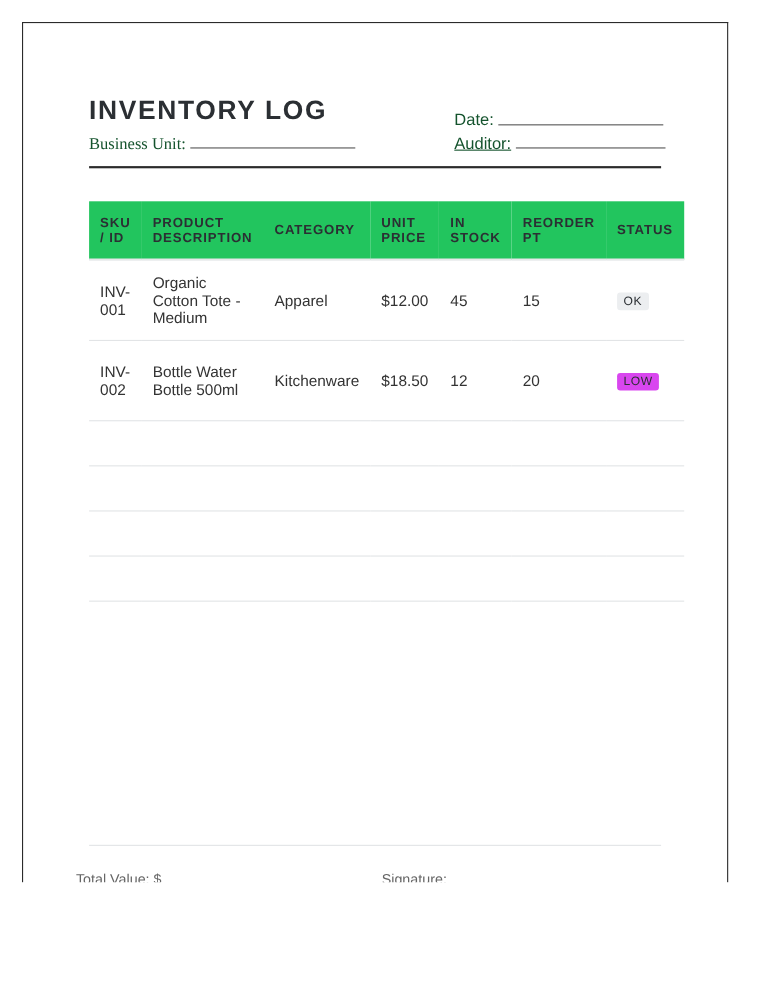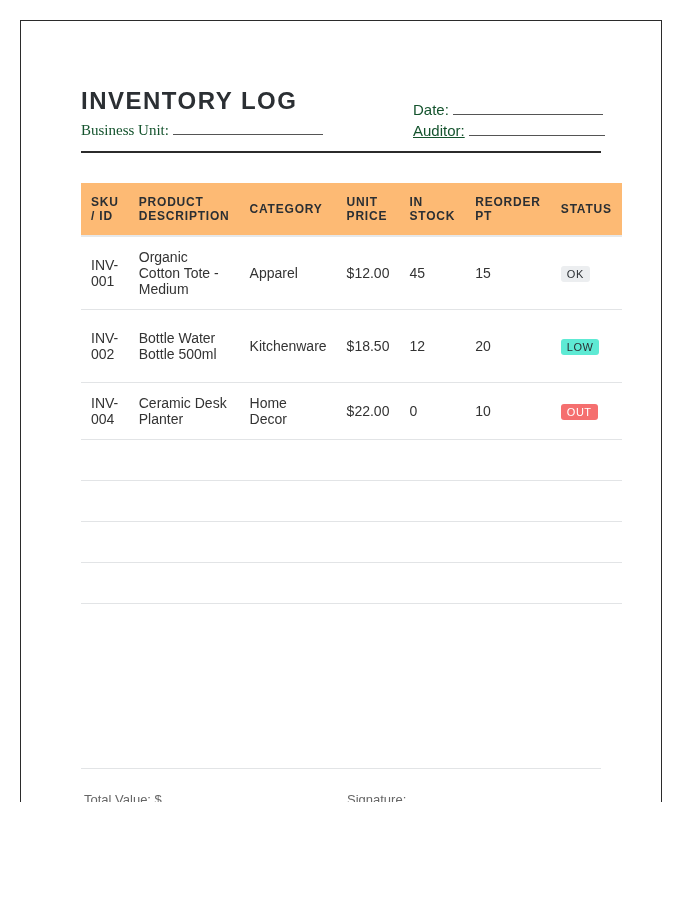--- a/index.html
+++ b/index.html
@@ -16,36 +16,36 @@
     .bu { left: 0; top: 101px; font-family: Liberation Serif, serif; }
     .bu .line { width: 150px; }
     .date { left: 332px; top: 80px; }
     .date .line { width: 150px; }
     .aud { left: 332px; top: 101px; text-decoration: underline; }
     .aud .line { width: 136px; }
     .rule { position: absolute; left: 0; top: 130px; width: 520px; height: 2px; background: #2b2b2b; }
 
     table { position: absolute; left: 60px; top: 162px; width: 536px; border-collapse: collapse;
             font-size: 14px; }
-    thead th { background: #fdba74; text-align: left; font-size: 12px; font-weight: bold;
+    thead th { background: #22c55e; text-align: left; font-size: 12px; font-weight: bold;
                letter-spacing: 0.8px; color: #2b2f33; padding: 12px 10px; line-height: 14px;
                border-bottom: 2px solid #e6e8ea; height: 28px; vertical-align: middle; }
     tbody td { padding: 12px 10px; line-height: 16px; color: #333; border-bottom: 1px solid #e2e4e6;
                vertical-align: middle; }
     tbody tr.data td { height: 48px; }
     tbody tr.data.last td { height: 32px; padding-top: 12px; padding-bottom: 12px; }
     tbody tr.empty td { height: 40px; padding: 0; }
     .badge { display: inline-block; font-size: 11px; font-weight: normal; letter-spacing: 0.5px;
              padding: 1px 6px; border-radius: 3px; line-height: 14px; }
     .badge.ok { background: #eceef0; color: #2b2f33; }
-    .badge.low { background: #5eead4; color: #2b2f33; }
+    .badge.low { background: #d946ef; color: #2b2f33; }
     .badge.out { background: #f56f6f; color: #ffffff; }
     .footline { position: absolute; left: 60px; top: 747px; width: 520px; height: 1px; background: #e2e4e6; }
     .foot { position: absolute; top: 771px; font-size: 13px; color: #666; white-space: nowrap; }
-    .foot.total { left: 63px; }
+    .foot.total { left: 48px; }
     .foot.sig { left: 326px; }
   </style>
 </head>
 <body>
 
 <div class="page">
   <div class="inner">
     <h1 class="title">INVENTORY LOG</h1>
     <div class="field bu">
       <span>Business Unit:</span><span class="line"></span>
@@ -92,29 +92,20 @@
       </tr>
       <tr class="data">
         <td>INV-002</td>
         <td>Bottle Water Bottle 500ml</td>
         <td>Kitchenware</td>
         <td>$18.50</td>
         <td>12</td>
         <td>20</td>
         <td><span class="badge low">LOW</span></td>
       </tr>
-      <tr class="data last">
-        <td>INV-004</td>
-        <td>Ceramic Desk Planter</td>
-        <td>Home Decor</td>
-        <td>$22.00</td>
-        <td>0</td>
-        <td>10</td>
-        <td><span class="badge out">OUT</span></td>
-      </tr>
       <tr class="empty">
           <td colspan="7"></td>
         </tr>
       <tr class="empty">
           <td colspan="7"></td>
         </tr>
       <tr class="empty">
           <td colspan="7"></td>
         </tr>
       <tr class="empty">

